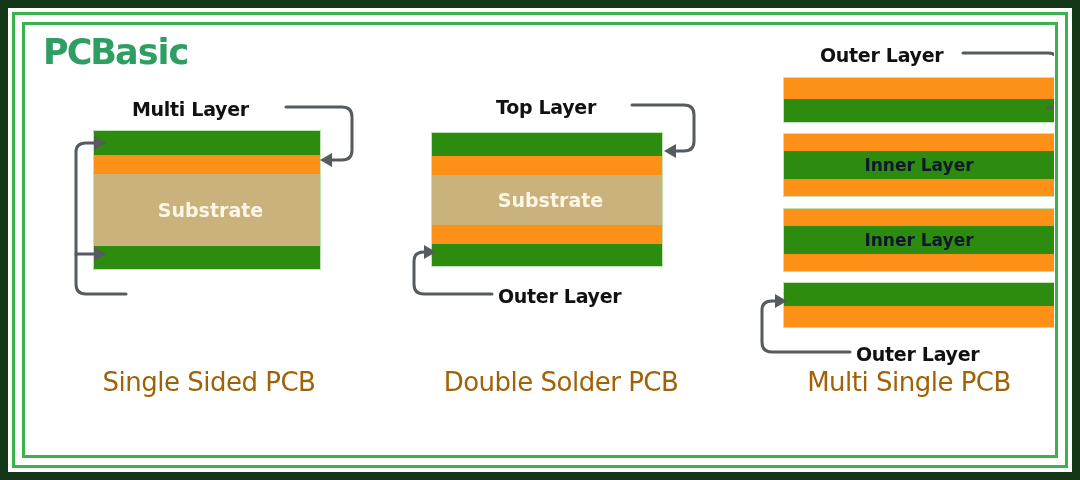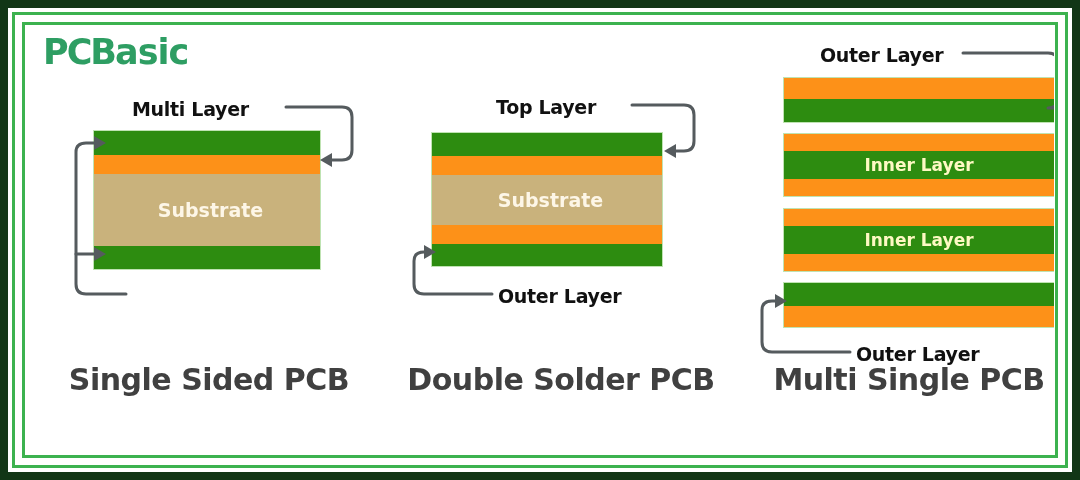--- a/index.html
+++ b/index.html
@@ -45,40 +45,40 @@
   #logo .pcb{font-family:"DejaVu Sans", sans-serif;font-weight:bold;letter-spacing:-2px;}
   #logo .asic{font-family:"DejaVu Sans", sans-serif;font-weight:bold;letter-spacing:-1px;}
   
   .col{position:absolute;top:0;height:379px;}
   #col-single{left:8px;width:350px;}
   #col-double{left:360px;width:350px;}
   #col-multi{left:712px;width:342px;}
   .caption{
     position:absolute;bottom:8px;left:0;width:100%;
     text-align:center;
-    font-size:30px;font-weight:bold;color:#404040;
+    font-size:26px;font-weight:normal;color:#a16207;
     font-family:"DejaVu Sans", sans-serif;
     letter-spacing:-0.5px;
     white-space:nowrap;
   }
   
   .stack{position:absolute;box-sizing:border-box;}
   .layer{width:100%;box-sizing:border-box;}
   .green{background:#2d8c10;}
   .orange{background:#fd9118;}
   .tan{background:#c9b27c;}
   .substrate-txt{
     display:flex;align-items:center;justify-content:center;
     color:#fdf6e7;font-size:19px;font-weight:bold;
     font-family:"DejaVu Sans", sans-serif;
     padding-left:7px;
   }
   .inner-txt{
     display:flex;align-items:center;justify-content:center;
-    color:#fef9c3;font-size:17px;font-weight:bold;
+    color:#0f172a;font-size:17px;font-weight:bold;
     font-family:"DejaVu Sans", sans-serif;
   }
   
   .lbl{
     position:absolute;
     font-size:19px;font-weight:bold;color:#111111;
     font-family:"DejaVu Sans", sans-serif;
     white-space:nowrap;
     letter-spacing:-0.3px;
   }

